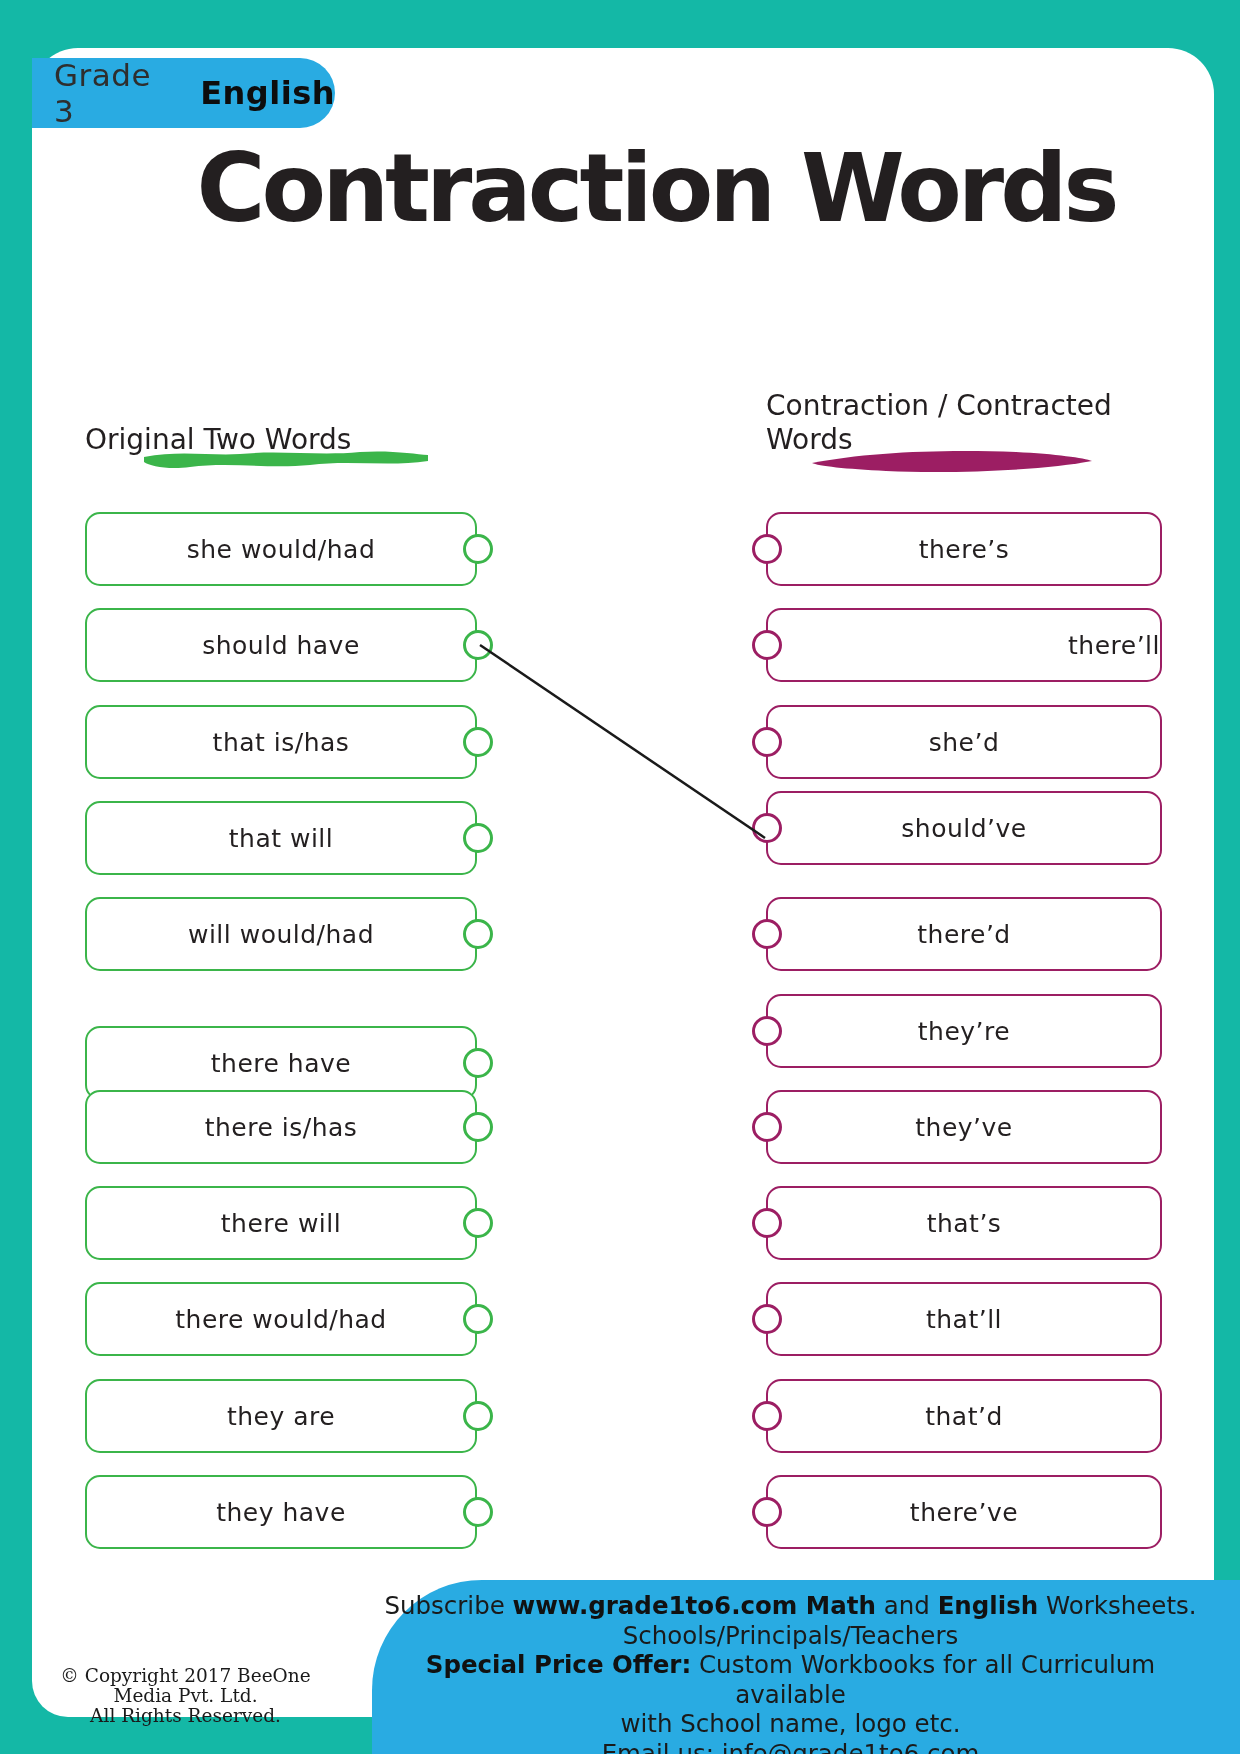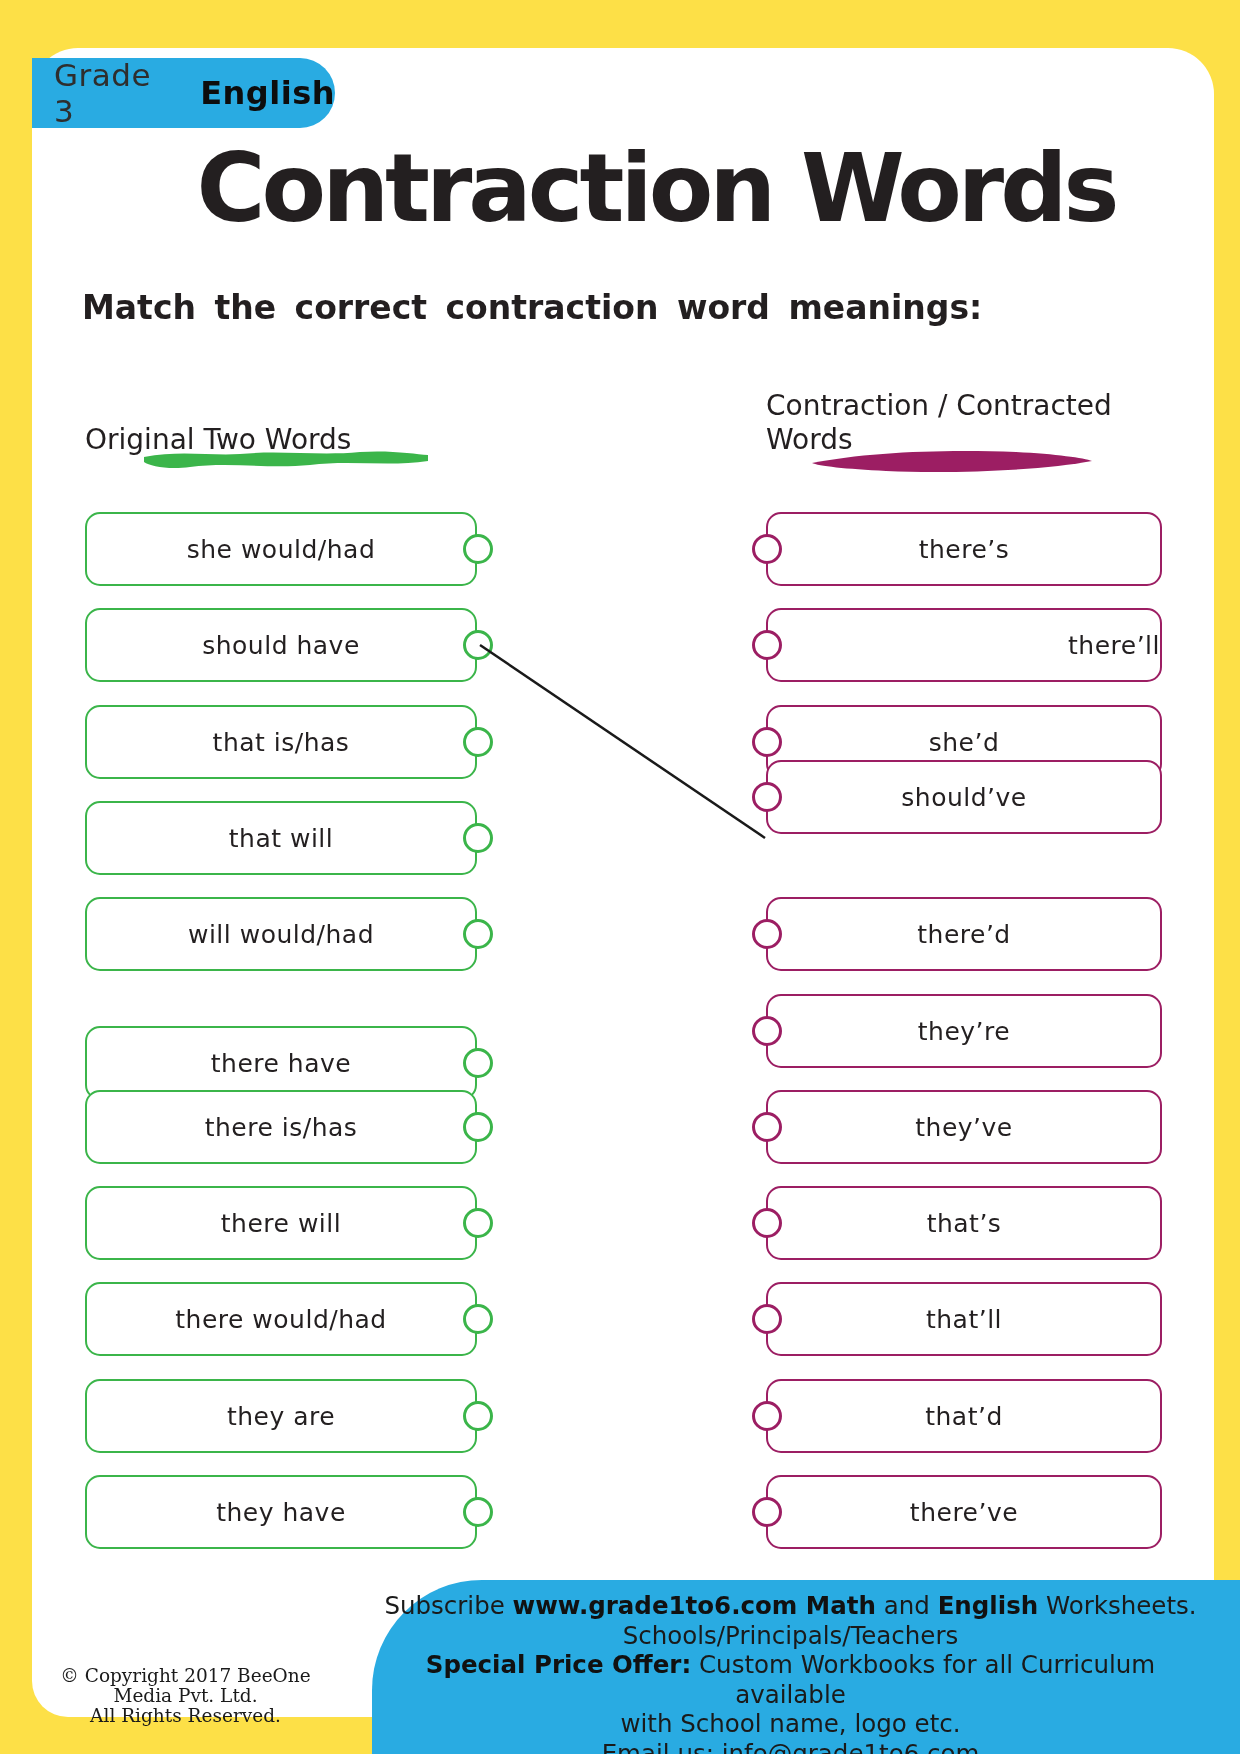--- a/index.html
+++ b/index.html
@@ -1,17 +1,17 @@
 <!DOCTYPE html>
 <html><head>
 <meta charset="utf-8">
 <style>
   html,body{margin:0;padding:0;}
   body{font-family:"DejaVu Sans","Liberation Sans",sans-serif;}
-  .canvas{position:relative;width:1240px;height:1754px;background:#fde047;overflow:hidden;}
+  .canvas{position:relative;width:1240px;height:1754px;background:#14b8a6;overflow:hidden;}
   .page{position:absolute;left:32px;top:48px;width:1182px;height:1669px;background:#ffffff;
         border-radius:46px 46px 46px 36px;}
   
   .pill{position:absolute;left:32px;top:58px;width:303px;height:70px;background:#29ABE2;
         border-radius:0 36px 36px 0;display:flex;align-items:center;padding-left:22px;box-sizing:border-box;}
   .pill .grade{font-size:31px;color:#2e2e2e;letter-spacing:0.5px;}
   .pill .subject{font-size:32px;font-weight:bold;color:#0d0d0d;margin-left:32px;letter-spacing:0.5px;}
   
   .title{position:absolute;left:156px;top:134px;width:1000px;margin:0;text-align:center;
          font-size:94px;font-weight:bold;color:#231F20;letter-spacing:-4px;}
@@ -53,21 +53,20 @@
 
   <div class="page"></div>
 
   <div class="pill">
     <span class="grade">Grade 3</span>
     <span class="subject">English</span>
   </div>
 
   <h1 class="title">Contraction Words</h1>
 
-  <div class="instruction">Match the correct contraction word meanings:</div>
 
   <div class="col-header left-header">Original Two Words</div>
   <svg class="brush green-brush" viewBox="0 0 292 26" preserveAspectRatio="none">
     <path d="M4 10 C 40 3, 70 9, 100 7 C 140 3, 180 9, 220 5 C 250 3, 275 7, 288 8
              L 288 14 C 250 20, 210 13, 170 18 C 130 22, 90 15, 50 20 C 28 23, 10 19, 4 15 Z"></path>
   </svg>
 
   <div class="col-header right-header">
     <div>Contraction / Contracted</div>
     <div>Words</div>
@@ -132,21 +131,21 @@
         <div class="connector"></div>
       </div>
       <div class="match-box right" style="top: 608px; justify-content: flex-end;">
         <span class="box-label">there’ll</span>
         <div class="connector"></div>
       </div>
       <div class="match-box right" style="top: 705px;">
         <span class="box-label">she’d</span>
         <div class="connector"></div>
       </div>
-      <div class="match-box right" style="top: 760px;">
+      <div class="match-box right" style="top: 791px;">
         <span class="box-label">should’ve</span>
         <div class="connector"></div>
       </div>
       <div class="match-box right" style="top: 897px;">
         <span class="box-label">there’d</span>
         <div class="connector"></div>
       </div>
       <div class="match-box right" style="top: 994px;">
         <span class="box-label">they’re</span>
         <div class="connector"></div>

